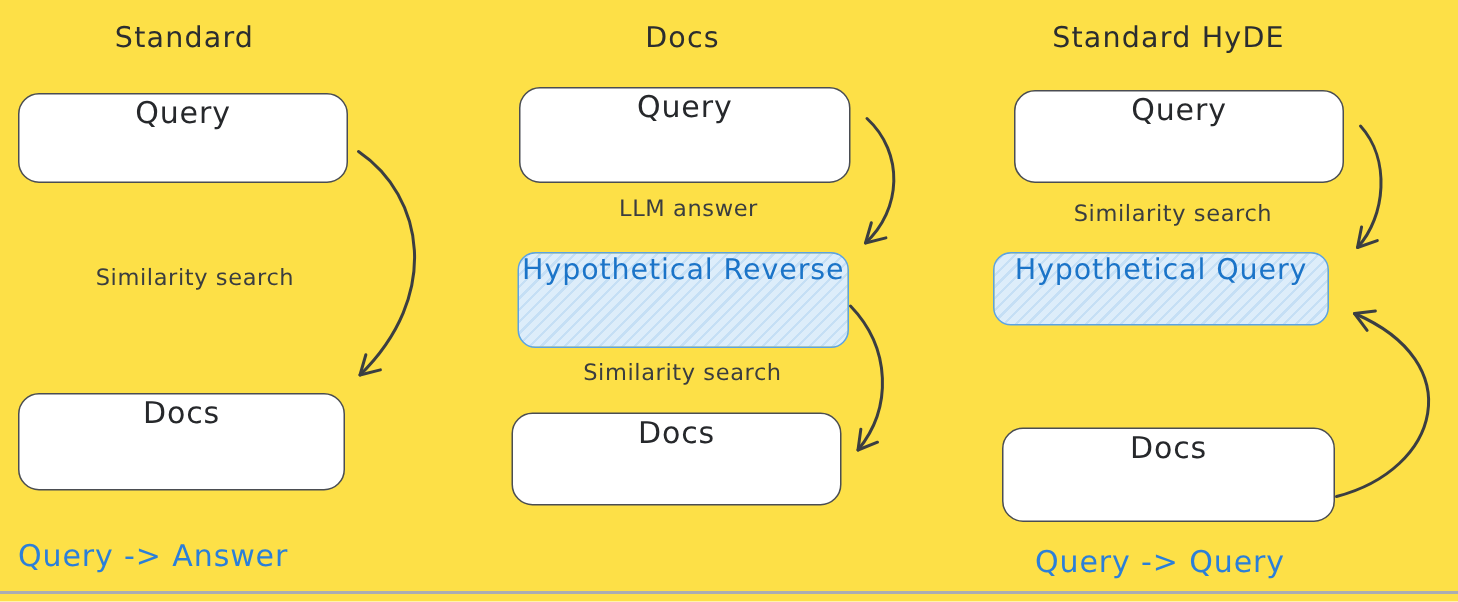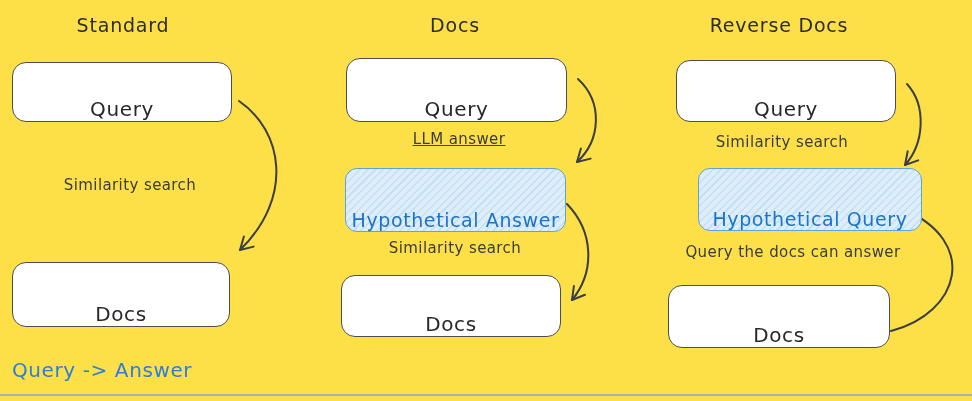--- a/index.html
+++ b/index.html
@@ -11,21 +11,21 @@
     font-family:"DejaVu Sans", sans-serif;
     color:#2e3135;
   }
   .arrow-layer{position:absolute;left:0;top:0;width:972px;height:401px;pointer-events:none;}
   .node{
     position:absolute;
     box-sizing:border-box;
     background:#ffffff;
     border:1.8px solid #4a4d52;
     border-radius:14px;
-    display:flex;align-items:flex-end;justify-content:center;
+    display:flex;align-items:flex-start;justify-content:center;
     font-size:20px;letter-spacing:0.6px;color:#26282b;
   }
   .node-highlight{
     border:1.8px solid #5ba3e3;
     border-radius:12px;
     color:#1b74c8;
     font-size:19px;
     background:repeating-linear-gradient(
       135deg,
       #ddedfa 0px, #ddedfa 4px,
@@ -93,47 +93,47 @@
   </div>
 
   <div class="summary" style="left:12px;top:358px;width:225px;">Query -&gt; Answer</div>
 
   <div class="col-title" style="left:345px;top:14px;width:220px;">Docs</div>
 
   <div class="node" style="left:346px;top:58px;width:221px;height:64px;">
     <span>Query</span>
   </div>
 
-  <div class="edge-label" style="left:349px;top:130px;width:220px;text-decoration:underline;">LLM answer</div>
+  <div class="edge-label" style="left:349px;top:130px;width:220px;">LLM answer</div>
 
   <div class="node node-highlight" style="left:345px;top:168px;width:221px;height:64px;">
-    <span>Hypothetical Answer</span>
+    <span>Hypothetical Reverse</span>
   </div>
 
   <div class="edge-label" style="left:345px;top:239px;width:220px;">Similarity search</div>
 
   <div class="node" style="left:341px;top:275px;width:220px;height:62px;">
     <span>Docs</span>
   </div>
 
 
-  <div class="col-title" style="left:668px;top:14px;width:222px;">Reverse Docs</div>
+  <div class="col-title" style="left:668px;top:14px;width:222px;">Standard HyDE</div>
 
   <div class="node" style="left:676px;top:60px;width:220px;height:62px;">
     <span>Query</span>
   </div>
 
   <div class="edge-label" style="left:672px;top:133px;width:220px;">Similarity search</div>
 
-  <div class="node node-highlight" style="left:698px;top:168px;width:224px;height:63px;">
+  <div class="node node-highlight" style="left:662px;top:168px;width:224px;height:49px;">
     <span>Hypothetical Query</span>
   </div>
 
-  <div class="edge-label" style="left:683px;top:243px;width:220px;">Query the docs can answer</div>
 
   <div class="node" style="left:668px;top:285px;width:222px;height:63px;">
     <span>Docs</span>
   </div>
 
+  <div class="summary" style="left:690px;top:362px;width:220px;">Query -&gt; Query</div>
 
   <div class="divider"></div>
 
 </div>
 
 </body></html>

